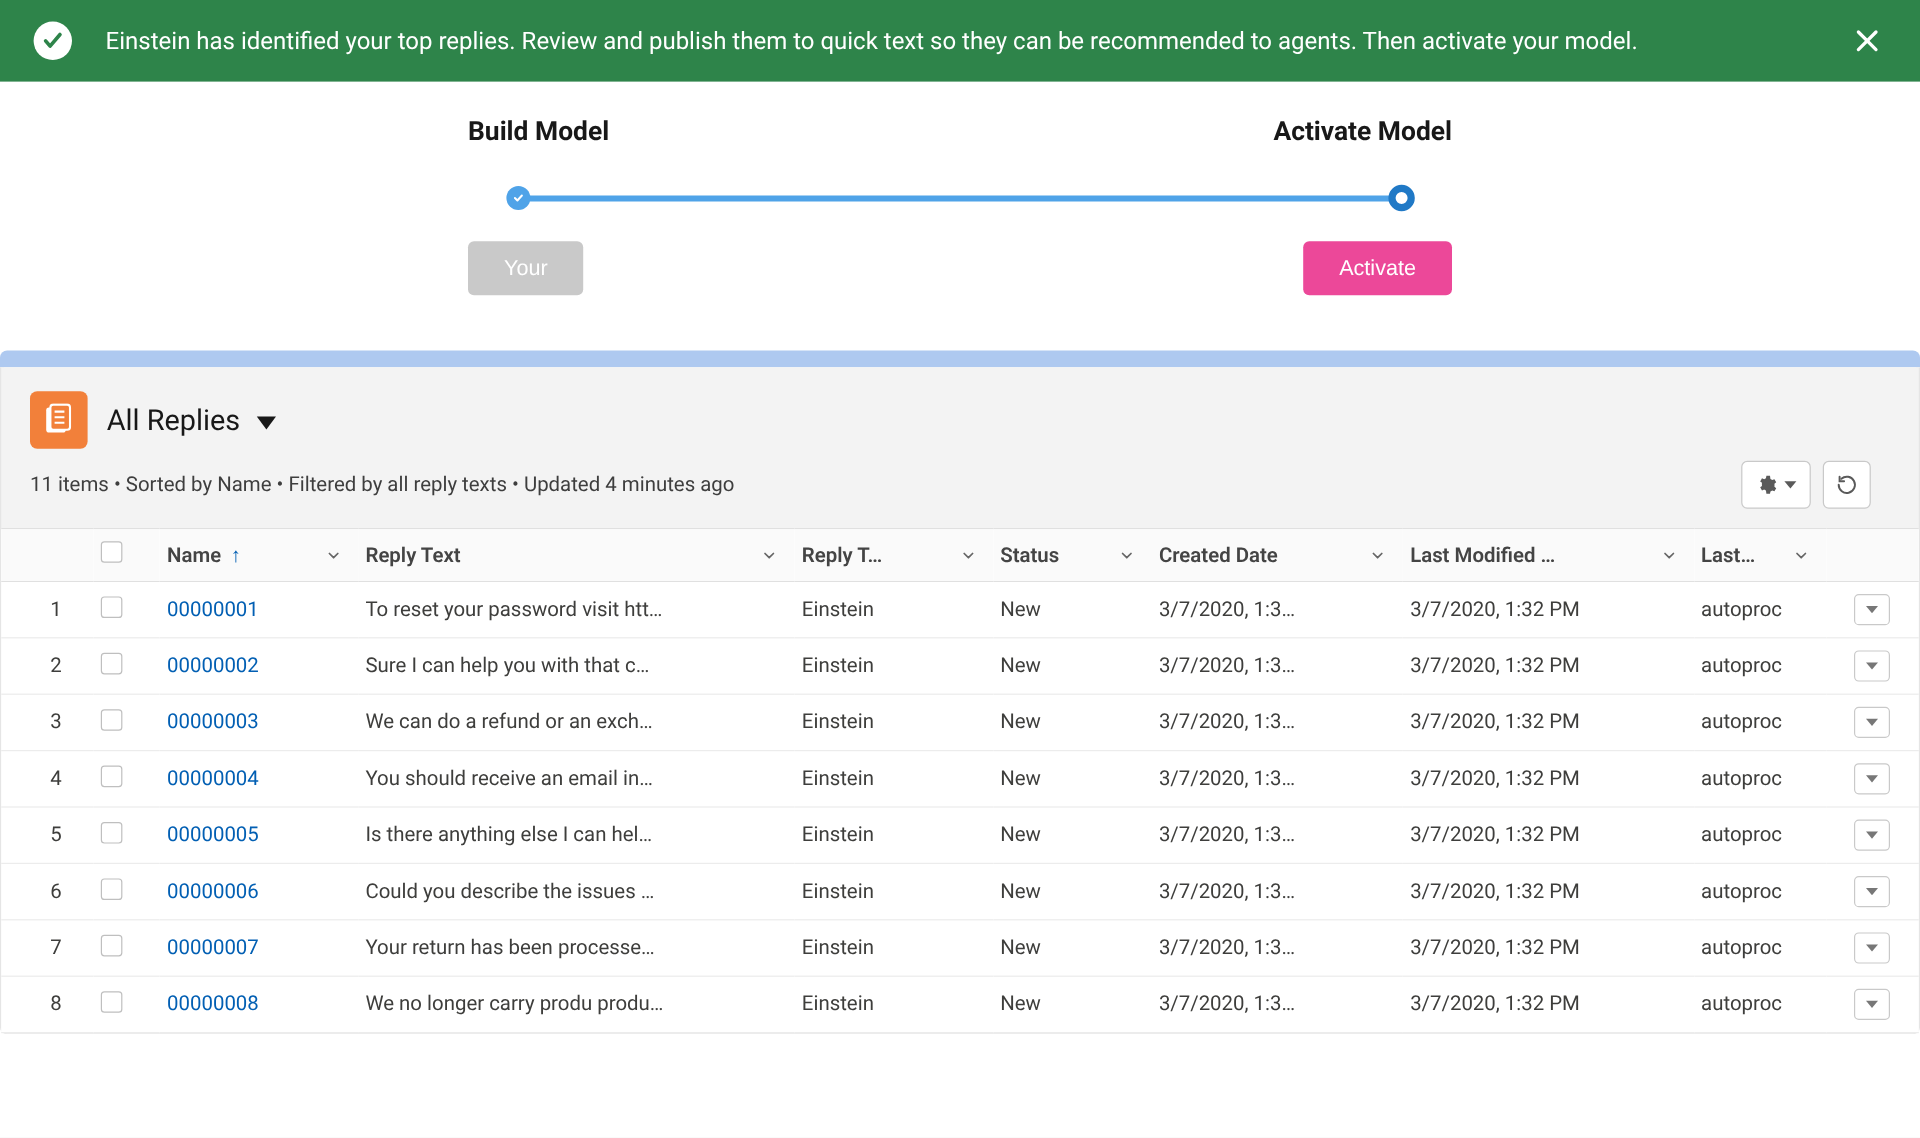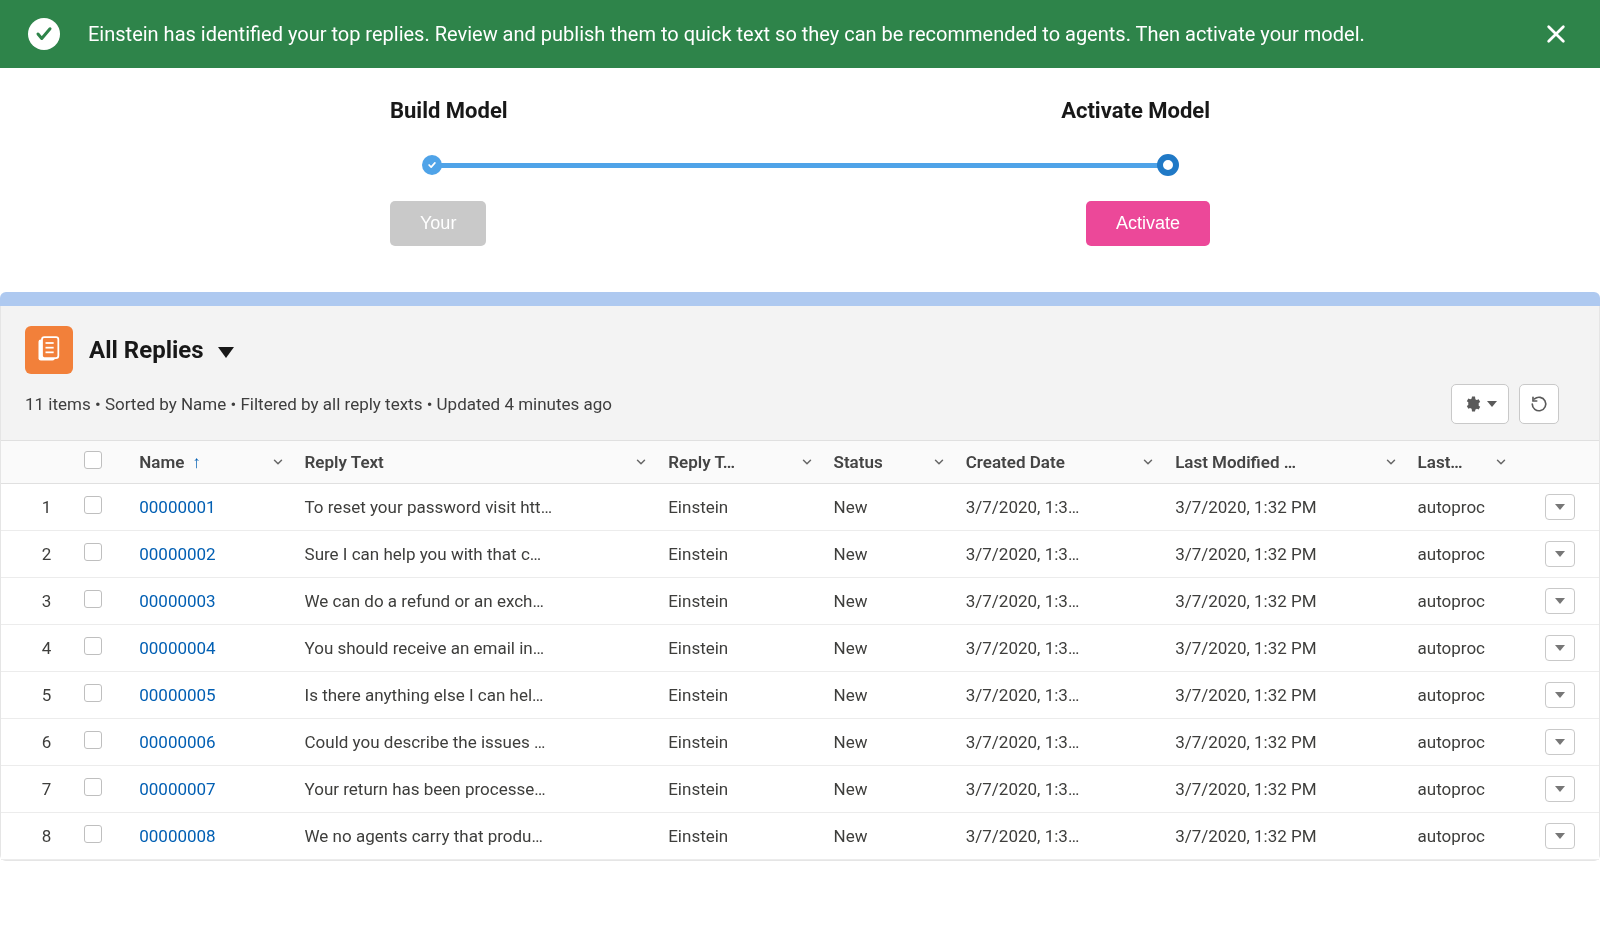--- a/index.html
+++ b/index.html
@@ -129,21 +129,21 @@
   .list-icon {
     width: 48px; height: 48px;
     background: #f2803a;
     border-radius: 6px;
     display: inline-flex; align-items: center; justify-content: center;
     margin-right: 16px;
   }
   .list-icon svg { width: 28px; height: 28px; fill: #fff; }
   .list-title {
     font-size: 24px;
-    font-weight: 700;
+    font-weight: 400;
     display: flex; align-items: center;
     cursor: pointer;
   }
   .list-title .caret {
     margin-left: 14px;
     display: inline-block;
   }
   .triangle-down {
     width: 0; height: 0;
     border-left: 8px solid transparent;
@@ -517,21 +517,21 @@
           <td>3/7/2020, 1:32 PM</td>
           <td>autoproc</td>
           <td style="text-align:center"><span class="row-menu">
               <span class="tri"></span>
             </span></td>
         </tr>
         <tr>
           <td class="row-num">8</td>
           <td><span class="checkbox"></span></td>
           <td class="link">00000008</td>
-          <td>We no agents carry that produ…</td>
+          <td>We no longer carry produ produ…</td>
           <td>Einstein</td>
           <td>New</td>
           <td>3/7/2020, 1:3…</td>
           <td>3/7/2020, 1:32 PM</td>
           <td>autoproc</td>
           <td style="text-align:center"><span class="row-menu">
               <span class="tri"></span>
             </span></td>
         </tr>
       </tbody>

